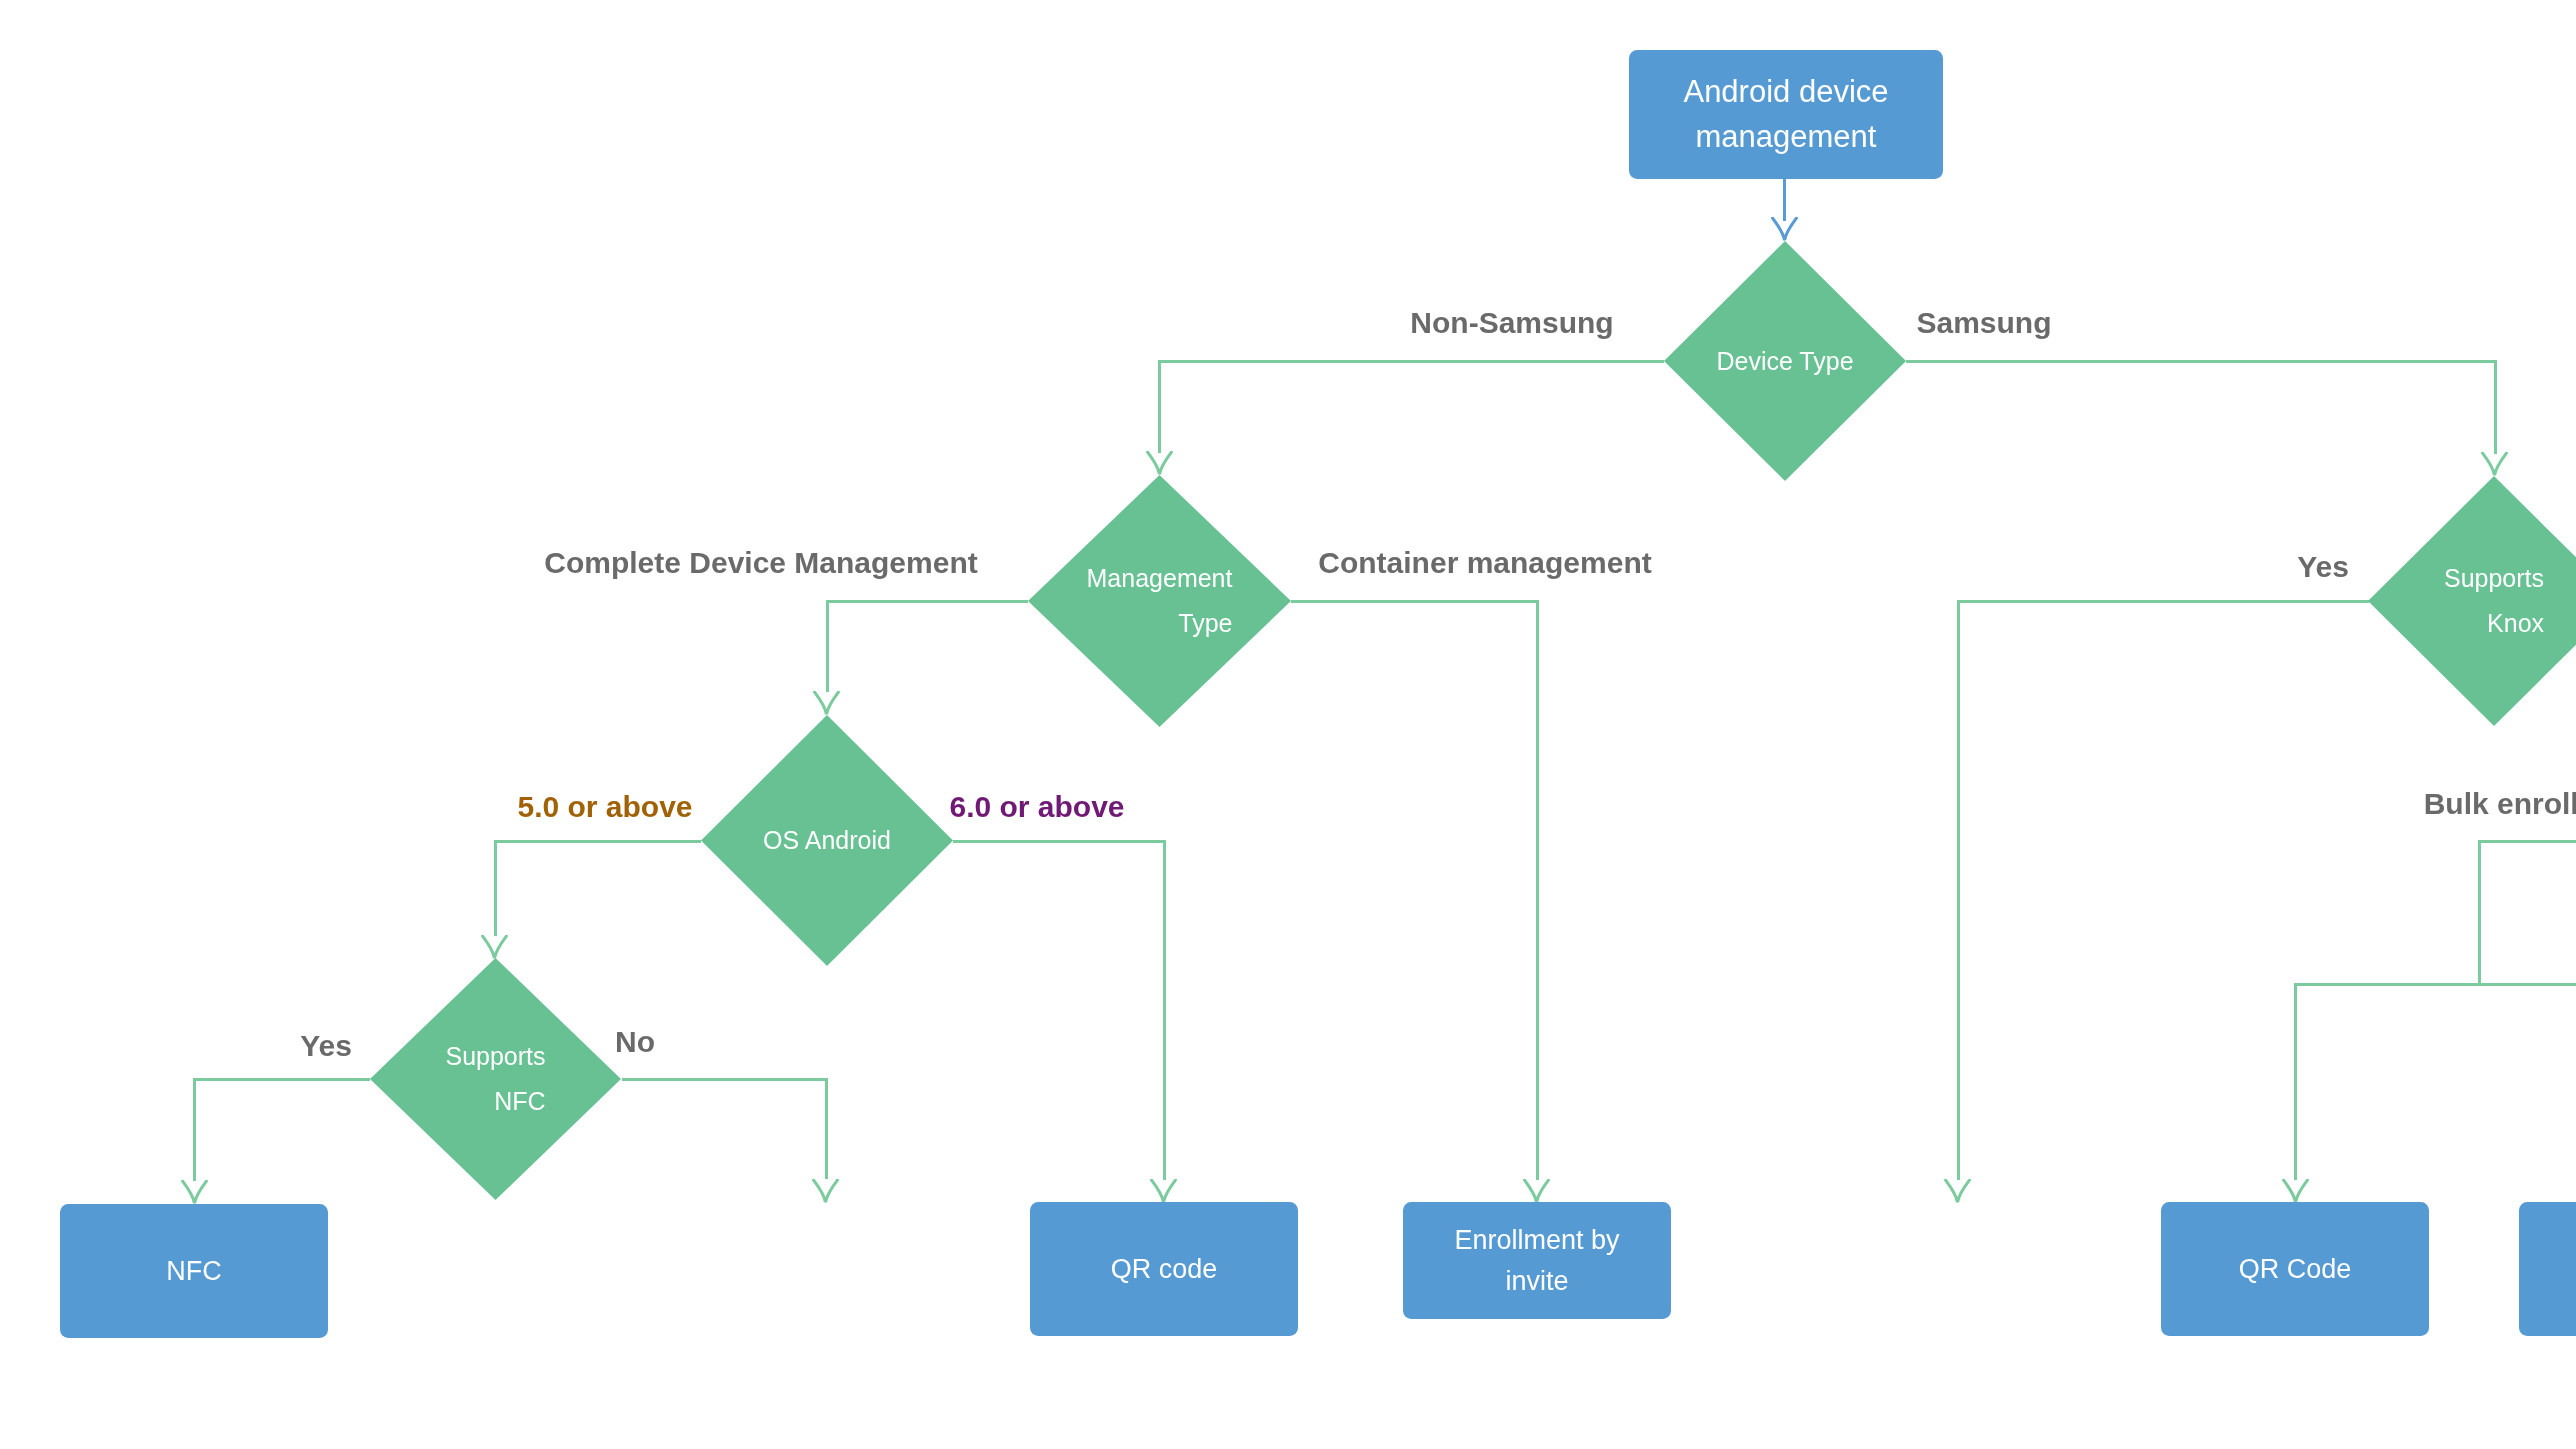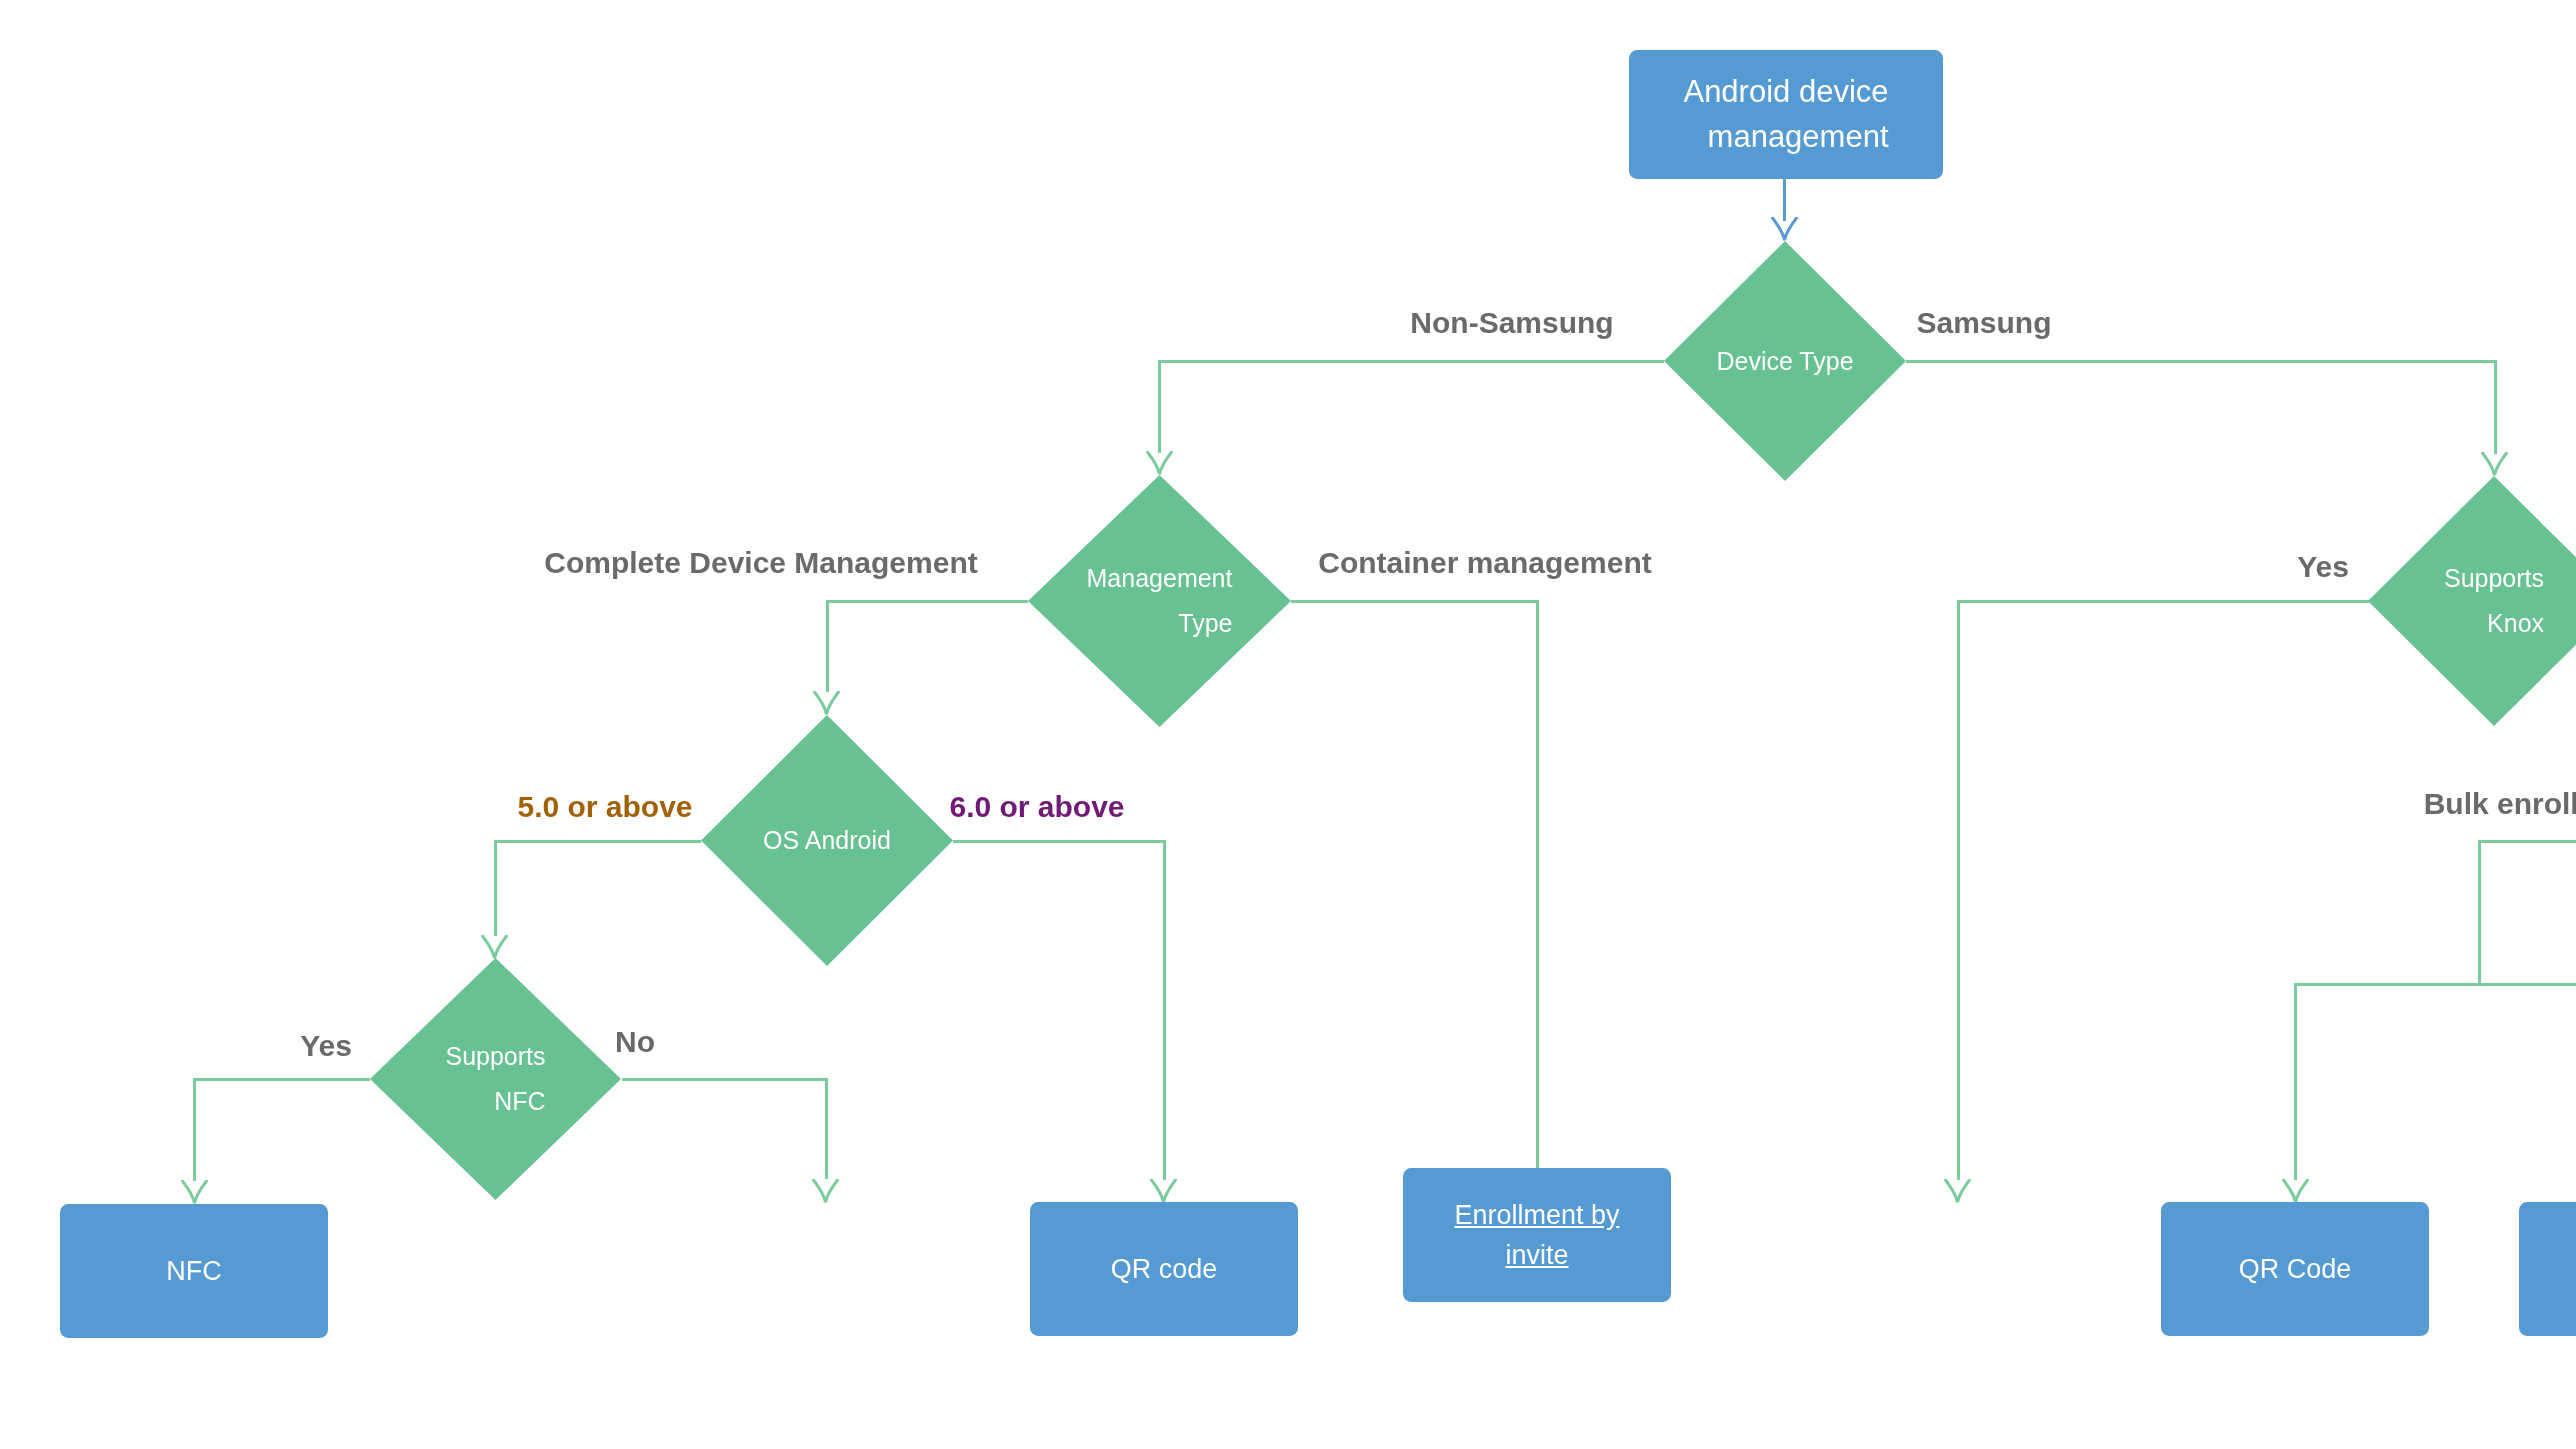--- a/index.html
+++ b/index.html
@@ -119,21 +119,21 @@
   <div class="edge-label" style="left: 761px; top: 563px; color: rgb(106, 106, 106);">Complete Device Management</div>
   <div class="edge-label" style="left: 1485px; top: 563px; color: rgb(106, 106, 106);">Container management</div>
   <div class="edge-label" style="left: 605px; top: 807px; color: #a16207;">5.0 or above</div>
   <div class="edge-label" style="left: 1037px; top: 807px; color: #701a75;">6.0 or above</div>
   <div class="edge-label" style="left: 326px; top: 1046px; color: rgb(106, 106, 106);">Yes</div>
   <div class="edge-label" style="left: 635px; top: 1042px; color: rgb(106, 106, 106);">No</div>
   <div class="edge-label" style="left: 2323px; top: 567px; color: rgb(106, 106, 106);">Yes</div>
 
   <div class="edge-label" style="left: 2537px; top: 804px; color: rgb(106, 106, 106);">Bulk enrollment</div>
 
-  <div class="rect root" style="left:1629px;top:50px;width:314px;height:129px;text-align:right;">
+  <div class="rect root" style="left:1629px;top:50px;width:314px;height:129px;">
     <span>Android device
 management</span>
   </div>
 
   <div class="diamond" style="left:1664px;top:241px;width:242px;height:240px;">
     <span>Device Type</span>
   </div>
 
   <div class="diamond" style="left:1028px;top:475px;width:263px;height:252px;">
     <span>Management
@@ -156,21 +156,21 @@
 
   <div class="rect" style="left:60px;top:1204px;width:268px;height:134px;">
     <span>NFC</span>
   </div>
 
 
   <div class="rect" style="left:1030px;top:1202px;width:268px;height:134px;">
     <span>QR code</span>
   </div>
 
-  <div class="rect" style="left:1403px;top:1168px;width:268px;height:134px;text-decoration:underline;">
+  <div class="rect" style="left:1403px;top:1202px;width:268px;height:117px;">
     <span>Enrollment by
 invite</span>
   </div>
 
 
   <div class="rect" style="left:2161px;top:1202px;width:268px;height:134px;">
     <span>QR Code</span>
   </div>
 
   <div class="rect" style="left:2519px;top:1202px;width:268px;height:134px;">

